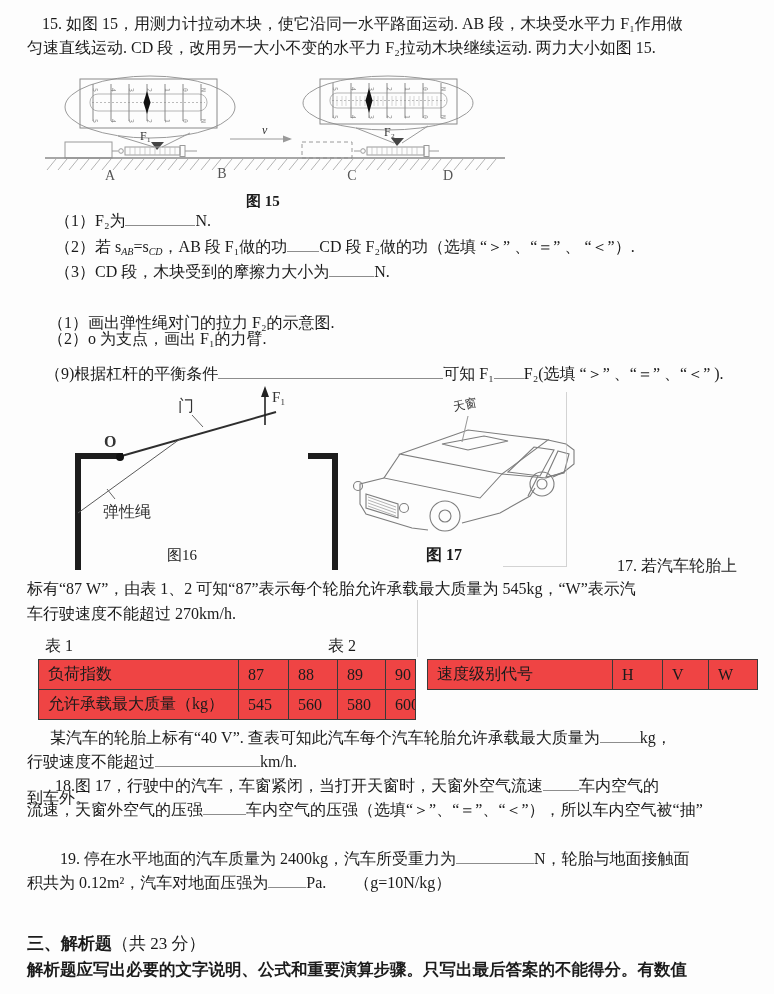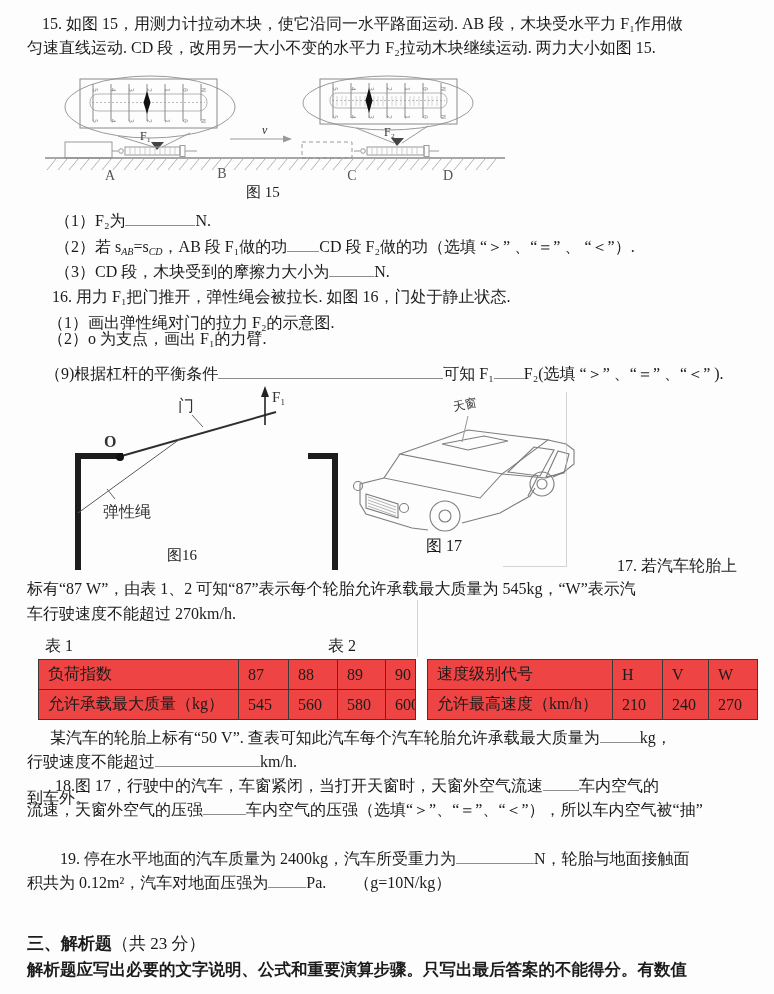--- a/index.html
+++ b/index.html
@@ -4,21 +4,21 @@
 <style>
   html,body{margin:0;padding:0;}
   body{width:774px;height:994px;background:#ffffff;position:relative;
        font-family:"Liberation Serif","DejaVu Serif",serif;color:#1b1b1b;}
   .page{position:absolute;left:0;top:0;width:774px;height:994px;background:#fdfdfd;}
   .ln{position:absolute;white-space:nowrap;font-size:16px;line-height:20px;}
   .blank{display:inline-block;border-bottom:1px solid #8d8d8d;height:15px;}
   .gap{display:inline-block;height:1px;}
   .sub{font-size:10px;vertical-align:-3px;font-style:italic;}
   .cap{position:absolute;white-space:nowrap;font-size:15px;}
-  .semib{font-weight:400;}
+  .semib{font-weight:700;margin-top:9px;}
   .bold{font-weight:bold;}
   table{position:absolute;border-collapse:collapse;table-layout:fixed;background:#ef4444;}
   td{border:1.5px solid #3a3a3a;font-size:16px;height:29px;padding:0 0 0 9px;
      white-space:nowrap;overflow:hidden;}
   svg{position:absolute;overflow:visible;}
   svg text{font-family:"Liberation Serif","DejaVu Serif",serif;fill:#333;}
   .dg{font-size:6.5px;fill:#8a8a8a;font-family:"DejaVu Sans Mono",monospace;}
   .figlab{font-size:14px;fill:#555;}
   .art{position:absolute;background:#b8b8b8;}
 </style>
@@ -219,21 +219,20 @@
   <div class="ln" style="left:55px;top:210px">
     <span>（1）F₂为</span><span class="blank" style="width:70px"></span><span>N.</span>
   </div>
   <div class="ln" style="left:55px;top:236px">
     <span>（2）若 s</span><span class="sub">AB</span><span>=s</span><span class="sub">CD</span><span>，AB 段 F₁做的功</span><span class="blank" style="width:32px"></span><span>CD 段 F₂做的功（选填 “＞” 、“＝” 、 “＜”）.</span>
   </div>
   <div class="ln" style="left:55px;top:261px">
     <span>（3）CD 段，木块受到的摩擦力大小为</span><span class="blank" style="width:45px"></span><span>N.</span>
   </div>
 
-  <div class="ln" style="left:52px;top:287px">16. 用力 F₁把门推开，弹性绳会被拉长. 如图 16，门处于静止状态.</div>
   <div class="ln" style="left:48px;top:313px">（1）画出弹性绳对门的拉力 F₂的示意图.</div>
   <div class="ln" style="left:48px;top:329px">（2）o 为支点，画出 F₁的力臂.</div>
   <div class="ln" style="left:45px;top:363px">
     <span>（9)根据杠杆的平衡条件</span><span class="blank" style="width:225px"></span><span>可知 F₁</span><span class="blank" style="width:30px"></span><span>F₂(选填 “＞” 、“＝” 、“＜” ).</span>
   </div>
 
   <svg style="left:60px;top:385px" width="300" height="190" viewBox="0 0 300 190">
     <g fill="#1d1d1d">
       <rect x="15" y="68" width="48" height="6"></rect>
       <rect x="15" y="68" width="6" height="117"></rect>
@@ -333,31 +332,25 @@
         <col style="width:46px">
         <col style="width:49px">
       </colgroup>
     <tbody>
         <tr>
       <td>速度级别代号</td>
       <td>H</td>
       <td>V</td>
       <td>W</td>
     </tr>
-    <tr>
-      <td>允许最高速度（km/h）</td>
-      <td>210</td>
-      <td>240</td>
-      <td>270</td>
-    </tr>
   </tbody>
     </table>
 
   <div class="ln" style="left:50px;top:727px">
-    <span>某汽车的轮胎上标有“50 V”. 查表可知此汽车每个汽车轮胎允许承载最大质量为</span><span class="blank" style="width:40px"></span><span>kg，</span>
+    <span>某汽车的轮胎上标有“40 V”. 查表可知此汽车每个汽车轮胎允许承载最大质量为</span><span class="blank" style="width:40px"></span><span>kg，</span>
   </div>
   <div class="ln" style="left:27px;top:751px">
     <span>行驶速度不能超过</span><span class="blank" style="width:105px"></span><span>km/h.</span>
   </div>
 
   <div class="ln" style="left:55px;top:775px">
     <span>18.图 17，行驶中的汽车，车窗紧闭，当打开天窗时，天窗外空气流速</span><span class="blank" style="width:36px"></span><span>车内空气的</span>
   </div>
   <div class="ln" style="left:27px;top:799px">
     <span>流速，天窗外空气的压强</span><span class="blank" style="width:43px"></span><span>车内空气的压强（选填“＞”、“＝”、“＜”），所以车内空气被“抽”</span>

